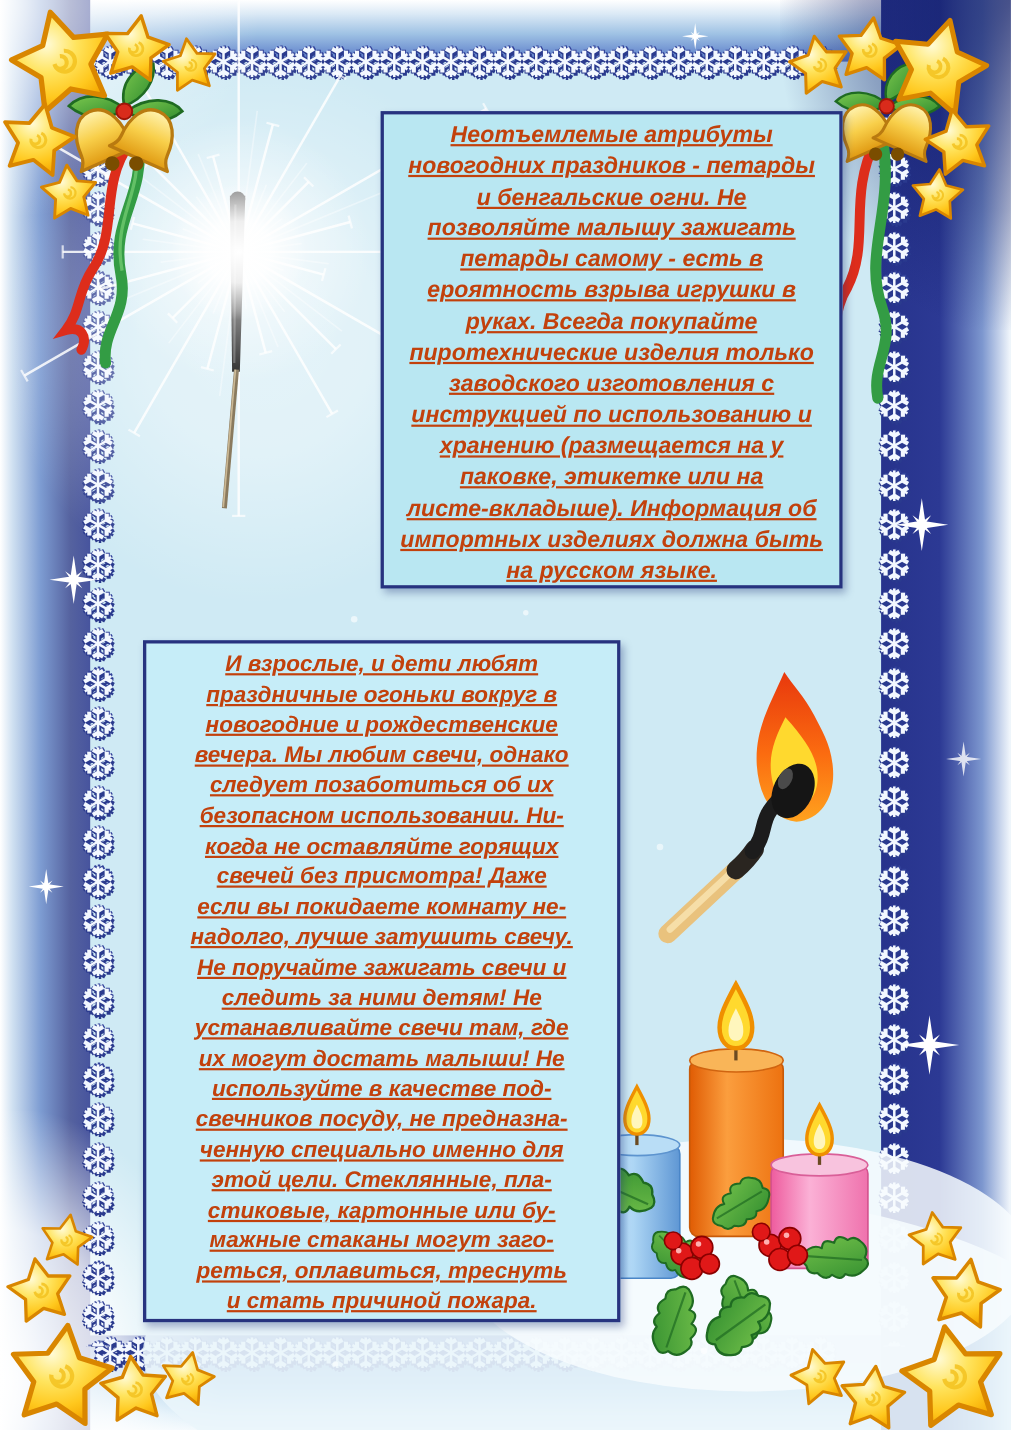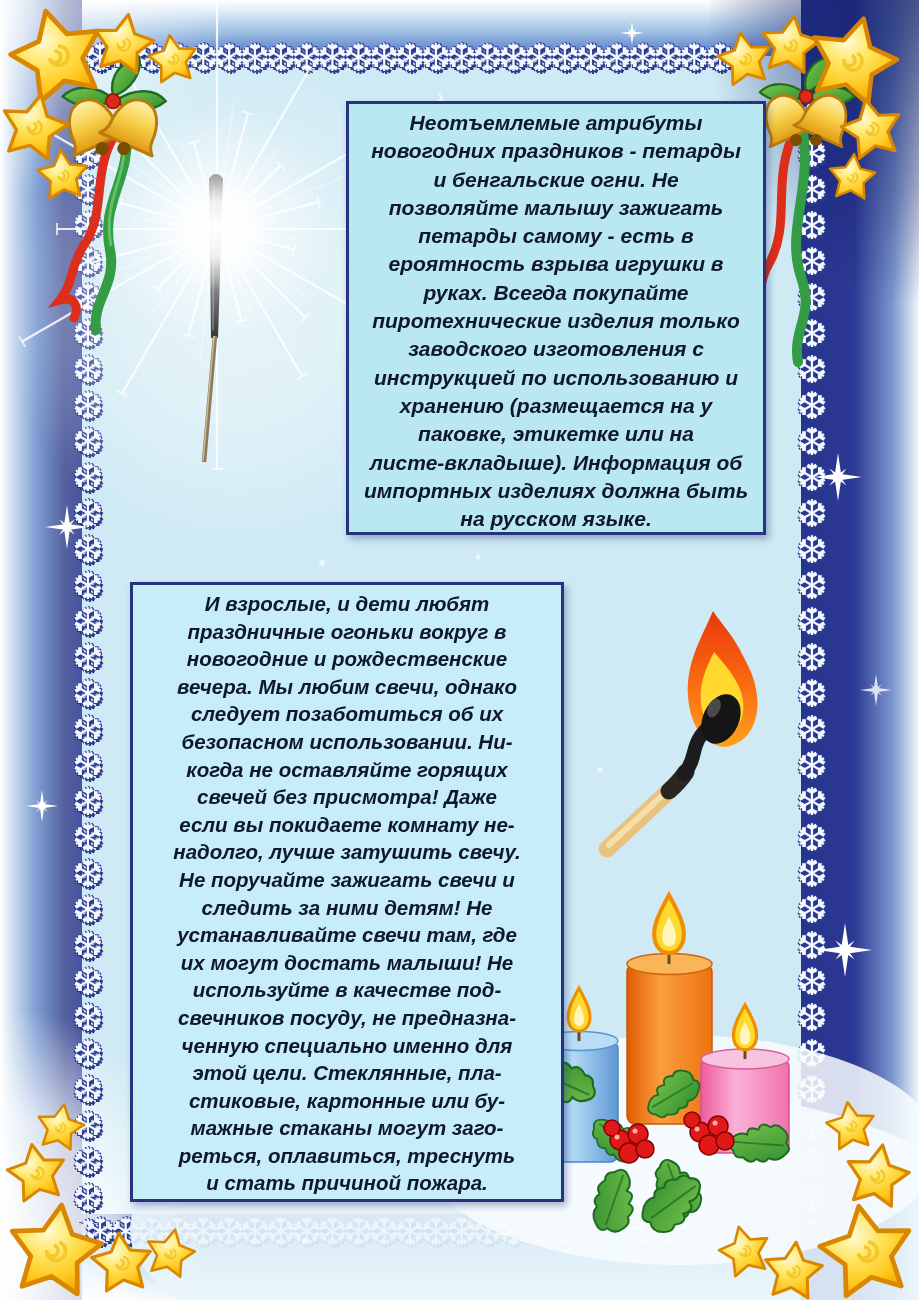--- a/index.html
+++ b/index.html
@@ -31,21 +31,21 @@
     letter-spacing:-8px;width:46px;height:1128px;}
   .lace-left{left:62px;top:96px;}
   .lace-right{left:786px;top:96px;}
   
   svg.decor{position:absolute;left:0;top:0;z-index:5;pointer-events:none;}
   
   .textbox{position:absolute;z-index:10;box-sizing:border-box;
     border:3px solid #27337f;box-shadow:3px 4px 7px rgba(25,45,115,.35);
     overflow:hidden;}
   .textbox p{margin:0;white-space:pre-line;text-align:center;
-    font-weight:bold;font-style:italic;color:#0f172a;}
+    font-weight:bold;font-style:italic;color:#c2410c;text-decoration:underline;}
   .box1{left:346px;top:101px;width:420px;height:434px;background:#b9e7f2;padding:5px 8px;}
   .box1 p{font-size:21px;line-height:28.3px;}
   .box2{left:130px;top:582px;width:434px;height:620px;background:#c6edf8;padding:5px 8px;}
   .box2 p{font-size:20.5px;line-height:27.6px;text-align:center;}
 </style>
 </head>
 <body>
 
 <div class="canvas">
 

